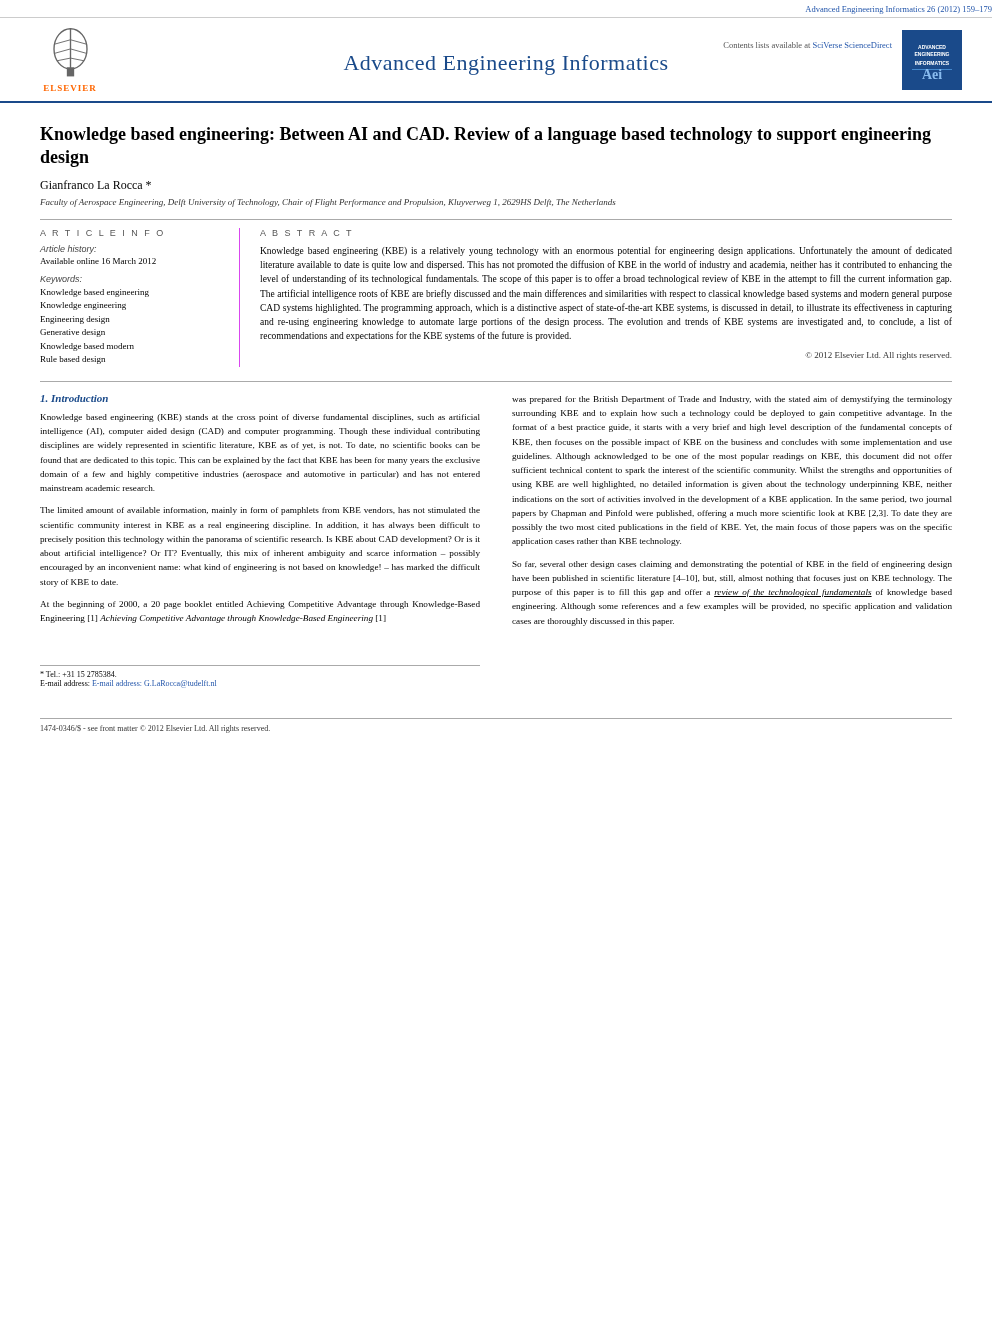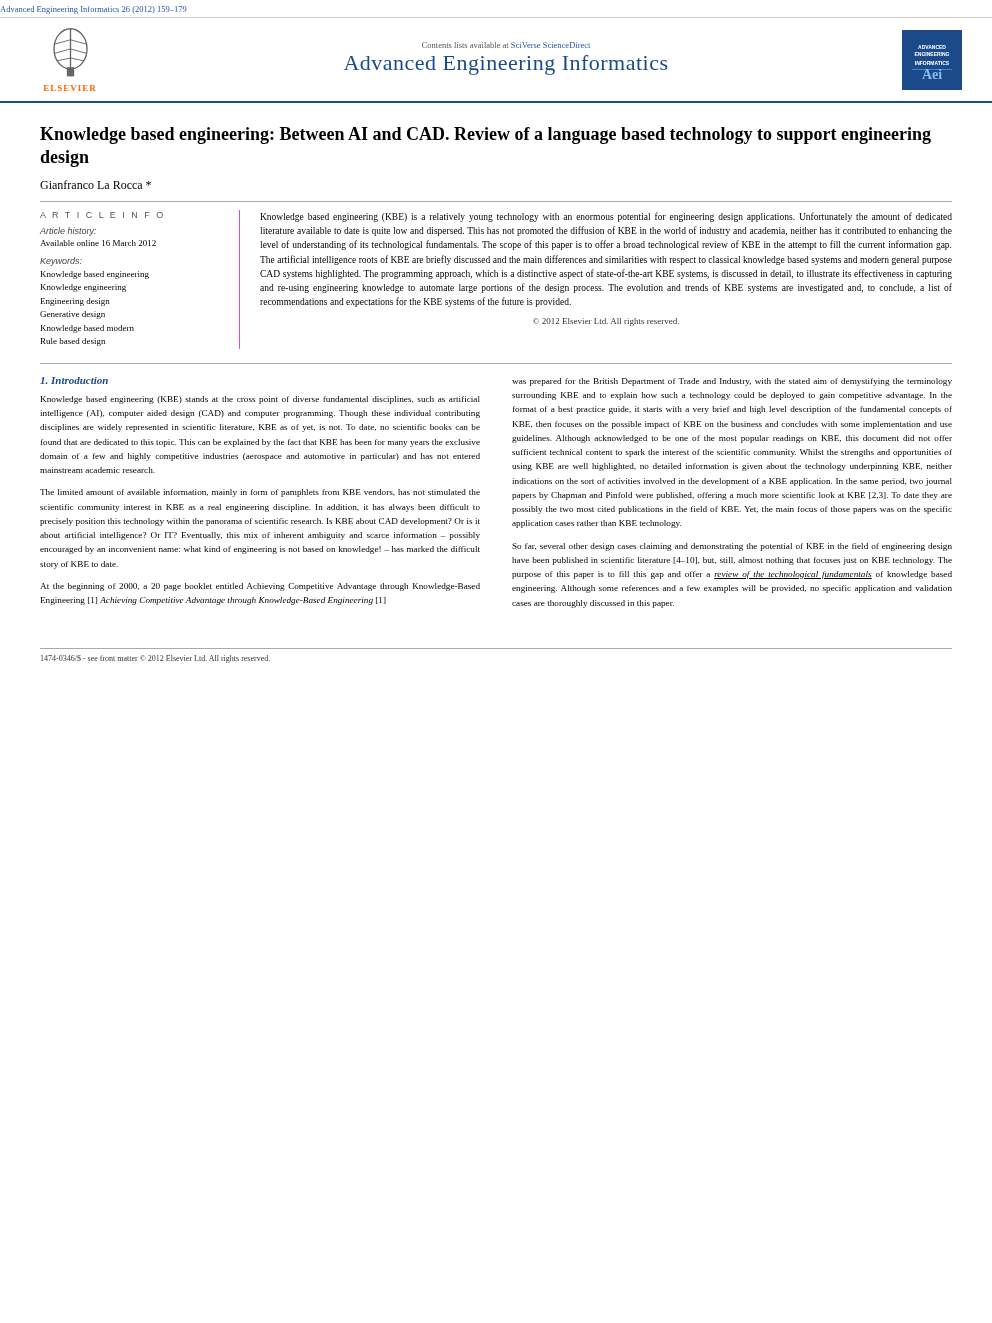--- a/index.html
+++ b/index.html
@@ -6,21 +6,21 @@
     body {
       background: #fff;
       font-family: 'Times New Roman', Times, serif;
       font-size: 10px;
       color: #000;
       width: 992px;
     }
 
     
     .journal-ref-bar {
-      text-align: left;
+      text-align: right;
       font-size: 8.5px;
       color: #2255aa;
       padding: 4px 0 3px 0;
       border-bottom: 1px solid #ccc;
     }
 
     
     .journal-header {
       display: flex;
       align-items: center;
@@ -49,20 +49,21 @@
       letter-spacing: 1px;
       margin-top: 2px;
     }
     .journal-header-center {
       flex: 1;
       text-align: center;
     }
     .contents-line {
       font-size: 8.5px;
       color: #555;
+      text-align: right;
     }
     .journal-title-header {
       font-size: 22px;
       color: #1a4a8a;
       font-weight: normal;
       letter-spacing: 0.5px;
       margin-bottom: 3px;
     }
     .journal-homepage {
       font-size: 8.5px;
@@ -160,21 +161,21 @@
       font-size: 9px;
       line-height: 1.5;
     }
     .abstract-text {
       font-size: 9.5px;
       line-height: 1.5;
       text-align: justify;
     }
     .copyright-line {
       font-size: 9px;
-      text-align: center;
+      text-align: right;
       margin-top: 6px;
       color: #333;
     }
 
     
     .body-columns {
       display: flex;
       gap: 32px;
       margin-top: 10px;
     }
@@ -255,20 +256,21 @@
 </div>
 
 <div class="main-content">
 
   <div class="paper-title">Knowledge based engineering: Between AI and CAD. Review of a language based technology to support engineering design</div>
 
   <div class="authors">
     <span>Gianfranco La Rocca *</span>
   </div>
 
+  <div class="affiliation">Faculty of Aerospace Engineering, Delft University of Technology, Chair of Flight Performance and Propulsion, Kluyverweg 1, 2629HS Delft, The Netherlands</div>
 
   <hr class="section-divider">
 
   <div class="info-abstract-row">
 
     <div class="article-info-col">
       <div class="section-label">A R T I C L E   I N F O</div>
       <div class="info-subsection-label">Article history:</div>
       <div class="info-date">Available online 16 March 2012</div>
       <div class="info-subsection-label">Keywords:</div>
@@ -276,20 +278,21 @@
         <div>Knowledge based engineering</div>
         <div>Knowledge engineering</div>
         <div>Engineering design</div>
         <div>Generative design</div>
         <div>Knowledge based modern</div>
         <div>Rule based design</div>
       </div>
     </div>
 
     <div class="abstract-col">
+      <div class="section-label">A B S T R A C T</div>
       <div class="abstract-text">Knowledge based engineering (KBE) is a relatively young technology with an enormous potential for engineering design applications. Unfortunately the amount of dedicated literature available to date is quite low and dispersed. This has not promoted the diffusion of KBE in the world of industry and academia, neither has it contributed to enhancing the level of understanding of its technological fundamentals. The scope of this paper is to offer a broad technological review of KBE in the attempt to fill the current information gap. The artificial intelligence roots of KBE are briefly discussed and the main differences and similarities with respect to classical knowledge based systems and modern general purpose CAD systems highlighted. The programming approach, which is a distinctive aspect of state-of-the-art KBE systems, is discussed in detail, to illustrate its effectiveness in capturing and re-using engineering knowledge to automate large portions of the design process. The evolution and trends of KBE systems are investigated and, to conclude, a list of recommendations and expectations for the KBE systems of the future is provided.</div>
       <div class="copyright-line">© 2012 Elsevier Ltd. All rights reserved.</div>
     </div>
 
   </div>
 
   <hr class="section-divider">
 
   <div class="body-columns">
 
@@ -301,20 +304,26 @@
       </div>
       <div class="body-text">
         <span>The limited amount of available information, mainly in form of pamphlets from KBE vendors, has not stimulated the scientific community interest in KBE as a real engineering discipline. In addition, it has always been difficult to precisely position this technology within the panorama of scientific research. Is KBE about CAD development? Or is it about artificial intelligence? Or IT? Eventually, this mix of inherent ambiguity and scarce information – possibly encouraged by an inconvenient name: what kind of engineering is not based on knowledge! – has marked the difficult story of KBE to date.</span>
       </div>
       <div class="body-text">
         <span>At the beginning of 2000, a 20 page booklet entitled Achieving Competitive Advantage through Knowledge-Based Engineering [1]</span>
         <span style="font-style:italic;"> Achieving Competitive Advantage through Knowledge-Based Engineering</span>
         <span> [1]</span>
       </div>
 
+      <div style="margin-top: 40px; border-top: 1px solid #aaa; padding-top: 4px;">
+        <div style="font-size:8px;">* Tel.: +31 15 2785384.</div>
+        <div style="font-size:8px;">
+          <span>E-mail address: </span><span style="color:#2255aa;">E-mail address: G.LaRocca@tudelft.nl</span>
+        </div>
+      </div>
     </div>
 
     <div class="body-col">
       <div class="body-text">
         <span>was prepared for the British Department of Trade and Industry, with the stated aim of demystifying the terminology surrounding KBE and to explain how such a technology could be deployed to gain competitive advantage. In the format of a best practice guide, it starts with a very brief and high level description of the fundamental concepts of KBE, then focuses on the possible impact of KBE on the business and concludes with some implementation and use guidelines. Although acknowledged to be one of the most popular readings on KBE, this document did not offer sufficient technical content to spark the interest of the scientific community. Whilst the strengths and opportunities of using KBE are well highlighted, no detailed information is given about the technology underpinning KBE, neither indications on the sort of activities involved in the development of a KBE application. In the same period, two journal papers by Chapman and Pinfold were published, offering a much more scientific look at KBE [2,3]. To date they are possibly the two most cited publications in the field of KBE. Yet, the main focus of those papers was on the specific application cases rather than KBE technology.</span>
       </div>
       <div class="body-text">
         <span>So far, several other design cases claiming and demonstrating the potential of KBE in the field of engineering design have been published in scientific literature [4–10], but, still, almost nothing that focuses just on KBE technology. The purpose of this paper is to fill this gap and offer a </span><span style="font-style:italic; text-decoration:underline;">review of the technological fundamentals</span><span> of knowledge based engineering. Although some references and a few examples will be provided, no specific application and validation cases are thoroughly discussed in this paper.</span>
       </div>
     </div>

